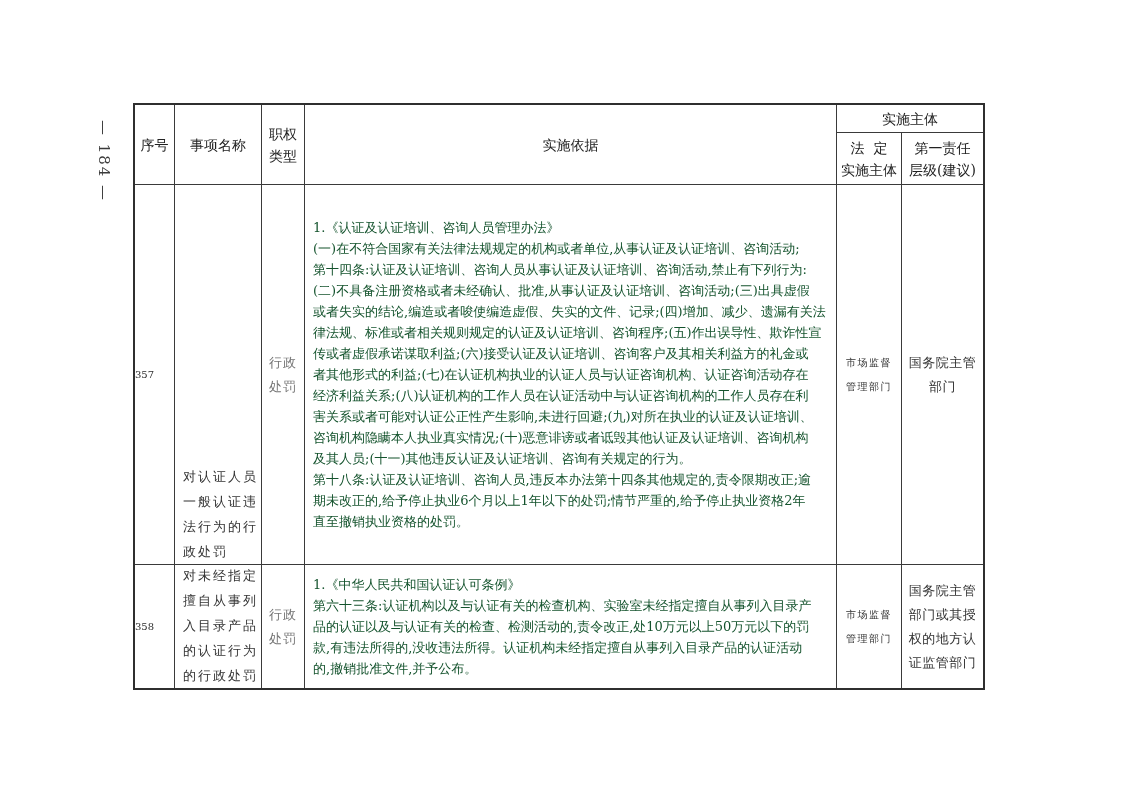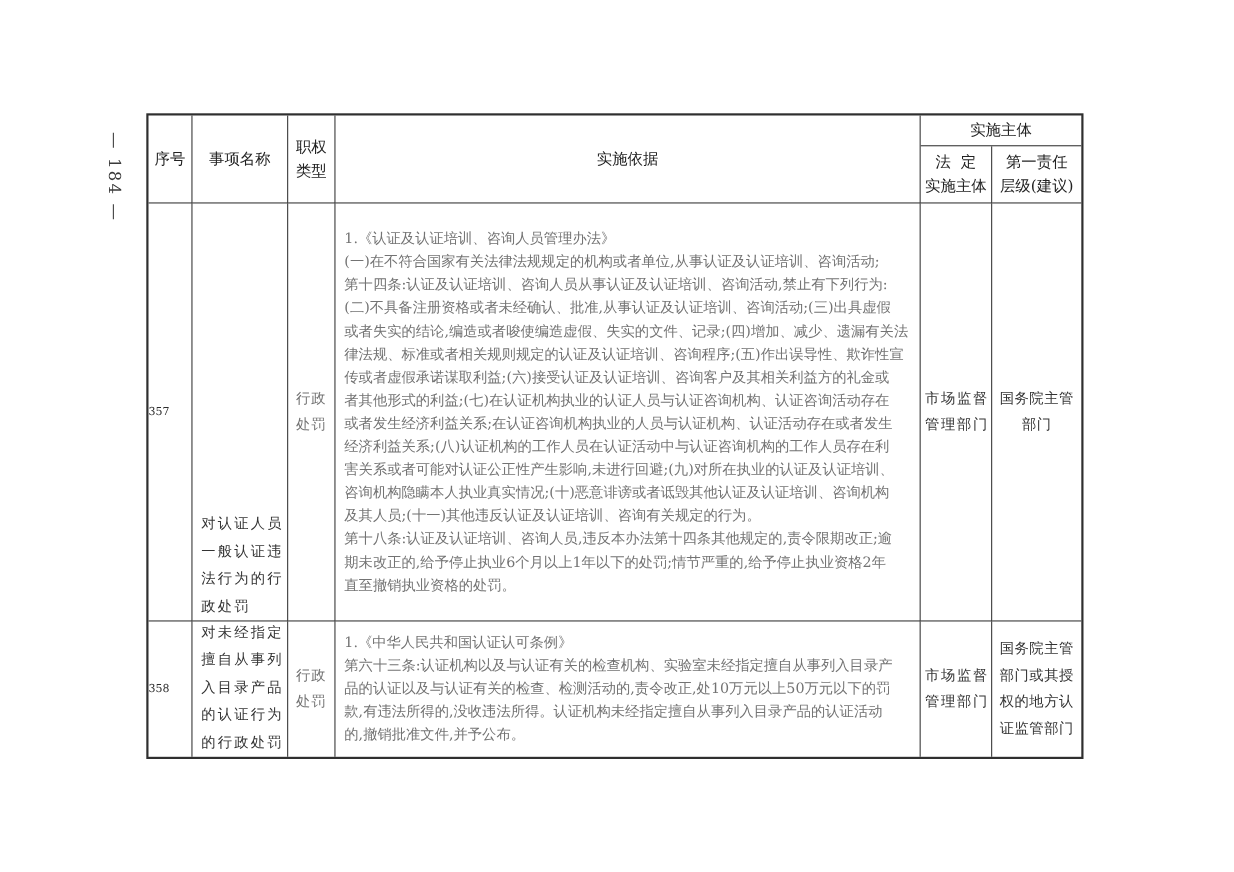--- a/index.html
+++ b/index.html
@@ -55,22 +55,22 @@
   .h-name   { grid-column: 2; grid-row: 1 / 3; }
   .h-type   { grid-column: 3; grid-row: 1 / 3; }
   .h-basis  { grid-column: 4; grid-row: 1 / 3; }
   .h-subject{ grid-column: 5 / 7; grid-row: 1; border-right: none; }
   .h-legal  { grid-column: 5; grid-row: 2; }
   .h-first  { grid-column: 6; grid-row: 2; border-right: none; }
   
   .seq-cell   { font-size: 10px; }
   .name-cell  { padding: 0 8px; font-size: 13px; line-height: 25px; letter-spacing: 2px; text-align: left; color: #333; justify-content: flex-end; }
   .type-cell  { text-align: center; font-size: 13px; line-height: 24px; letter-spacing: 1px; color: #737373; }
-  .basis-cell { padding: 0 8px; font-size: 13px; line-height: 21px; text-align: left; color: #737373; letter-spacing: 0px; }
-  .legal-cell { padding: 0 4px; font-size: 13px; line-height: 24px; letter-spacing: 1.5px; text-align: center; color: #333; }
+  .basis-cell { padding: 0 8px; font-size: 13px; line-height: 21px; text-align: left; color: #14532d; letter-spacing: 0px; }
+  .legal-cell { padding: 0 4px; font-size: 10px; line-height: 24px; letter-spacing: 1.5px; text-align: center; color: #333; }
   .first-cell { padding: 0 4px; font-size: 13px; line-height: 24px; letter-spacing: 0.5px; text-align: center; color: #333; }
 </style>
 </head>
 <body>
 
 <div class="page">
 
   <div class="page-num">— 184 —</div>
 
   <div class="doc-table">
@@ -105,21 +105,20 @@
       </div>
     <div class="cell basis-cell">
         <div class="tl">1.《认证及认证培训、咨询人员管理办法》</div>
         <div class="tl">(一)在不符合国家有关法律法规规定的机构或者单位,从事认证及认证培训、咨询活动;</div>
         <div class="tl">第十四条:认证及认证培训、咨询人员从事认证及认证培训、咨询活动,禁止有下列行为:</div>
         <div class="tl">(二)不具备注册资格或者未经确认、批准,从事认证及认证培训、咨询活动;(三)出具虚假</div>
         <div class="tl">或者失实的结论,编造或者唆使编造虚假、失实的文件、记录;(四)增加、减少、遗漏有关法</div>
         <div class="tl">律法规、标准或者相关规则规定的认证及认证培训、咨询程序;(五)作出误导性、欺诈性宣</div>
         <div class="tl">传或者虚假承诺谋取利益;(六)接受认证及认证培训、咨询客户及其相关利益方的礼金或</div>
         <div class="tl">者其他形式的利益;(七)在认证机构执业的认证人员与认证咨询机构、认证咨询活动存在</div>
-        <div class="tl">或者发生经济利益关系;在认证咨询机构执业的人员与认证机构、认证活动存在或者发生</div>
         <div class="tl">经济利益关系;(八)认证机构的工作人员在认证活动中与认证咨询机构的工作人员存在利</div>
         <div class="tl">害关系或者可能对认证公正性产生影响,未进行回避;(九)对所在执业的认证及认证培训、</div>
         <div class="tl">咨询机构隐瞒本人执业真实情况;(十)恶意诽谤或者诋毁其他认证及认证培训、咨询机构</div>
         <div class="tl">及其人员;(十一)其他违反认证及认证培训、咨询有关规定的行为。</div>
         <div class="tl">第十八条:认证及认证培训、咨询人员,违反本办法第十四条其他规定的,责令限期改正;逾</div>
         <div class="tl">期未改正的,给予停止执业6个月以上1年以下的处罚;情节严重的,给予停止执业资格2年</div>
         <div class="tl">直至撤销执业资格的处罚。</div>
       </div>
     <div class="cell legal-cell">
         <div class="tl">市场监督</div>

